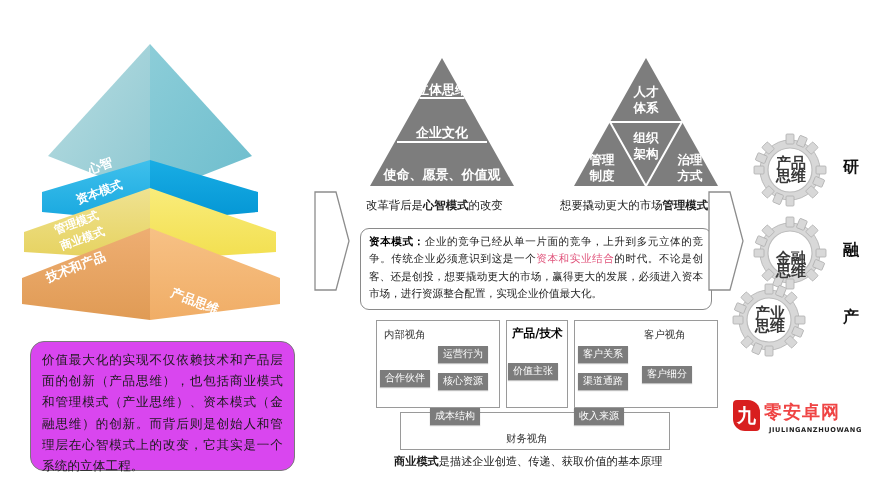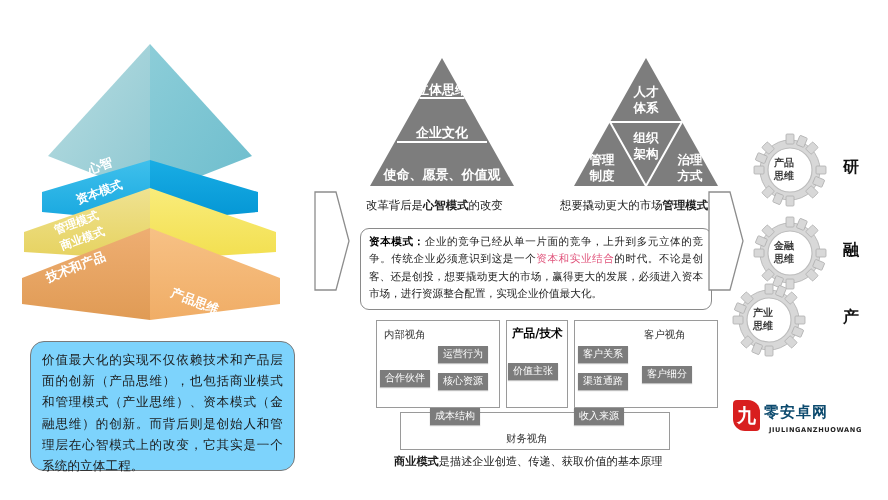--- a/index.html
+++ b/index.html
@@ -16,21 +16,21 @@
   #pyramid3d svg{display:block;}
   .pyr-label{
     fill:#ffffff;font-weight:bold;
     font-family:"DejaVu Sans","Liberation Sans",sans-serif;
     paint-order:stroke;
   }
 
   
   #left-note{
     left:30px;top:341px;width:265px;height:130px;
-    border:1.4px solid #7a7a7a;border-radius:14px;background:#7dd3fc;
+    border:1.4px solid #7a7a7a;border-radius:14px;background:#d946ef;
     box-sizing:border-box;padding:7px 11px 6px 11px;
     font-size:12.6px;line-height:21.2px;color:#1b1b1b;letter-spacing:.1px;
     text-align:justify;
   }
 
   
   .chev{stroke:#8d8d8d;stroke-width:1.3;fill:#ffffff;}
 
   
   .gp-txt{fill:#ffffff;font-weight:bold;font-family:"DejaVu Sans","Liberation Sans",sans-serif;text-anchor:middle;}
@@ -58,33 +58,33 @@
     position:absolute;background:#7c7c7c;color:#fff;font-size:10px;
     padding:2px 5px 3px 5px;white-space:nowrap;line-height:12px;
     box-shadow:0 1px 1px rgba(0,0,0,.25);
   }
   #canvas-cap{
     position:absolute;left:18px;top:134px;font-size:11.2px;color:#1b1b1b;white-space:nowrap;
   }
   #canvas-cap b{font-weight:bold;}
 
   
-  .gear-txt{font-size:10px;font-weight:bold;color:#3a3a3a;line-height:12.5px;text-align:left;}
+  .gear-txt{font-size:15px;font-weight:bold;color:#3a3a3a;line-height:12.5px;text-align:right;}
   .gear-side{position:absolute;font-size:16px;font-weight:bold;color:#111;}
 
   
   #watermark{left:733px;top:399px;width:150px;height:40px;}
   #wm-badge{
     position:absolute;left:0;top:1px;width:27px;height:31px;background:#d81f1f;
     border-radius:4px 12px 4px 12px;
     color:#fff;font-size:19px;font-weight:bold;line-height:31px;text-align:center;
     font-family:"DejaVu Serif","Liberation Serif",serif;
   }
   #wm-name{
-    position:absolute;left:31px;top:-1px;font-size:15px;font-weight:bold;color:#0c4a6e;
+    position:absolute;left:31px;top:-1px;font-size:18px;font-weight:bold;color:#ef4444;
     letter-spacing:1px;font-family:"DejaVu Serif","Liberation Serif",serif;line-height:28px;
   }
   #wm-pinyin{
     position:absolute;left:36px;top:27px;font-size:6.6px;color:#222;letter-spacing:.6px;font-weight:bold;
   }
 </style>
 </head>
 <body>
 
 <div class="stage">
@@ -282,21 +282,21 @@
           <rect x="2" y="34" width="10" height="8" rx="1" transform="rotate(45 38 38)"></rect>
           <rect x="64" y="34" width="10" height="8" rx="1" transform="rotate(45 38 38)"></rect>
           <rect x="34" y="2" width="8" height="10" rx="1" transform="rotate(22.5 38 38)"></rect>
           <rect x="34" y="64" width="8" height="10" rx="1" transform="rotate(22.5 38 38)"></rect>
           <rect x="2" y="34" width="10" height="8" rx="1" transform="rotate(22.5 38 38)"></rect>
           <rect x="64" y="34" width="10" height="8" rx="1" transform="rotate(22.5 38 38)"></rect>
         </g>
       </g>
       <circle cx="38" cy="38" r="22" fill="#ffffff" stroke="#bdbdbd" stroke-width="1.2"></circle>
     </svg>
-    <div class="abs gear-txt" style="left:22px;top:25px;width:32px;">
+    <div class="abs gear-txt" style="left:22px;top:37px;width:32px;">
       <div>金融</div>
       <div>思维</div>
     </div>
   </div>
   <div class="gear-side" style="left:843px;top:240px;">融</div>
 
   <div class="abs" style="left:731px;top:282px;width:76px;height:76px;">
     <svg width="76" height="76" viewBox="0 0 76 76">
       <g fill="#d8d8d8" stroke="#b0b0b0" stroke-width="0.8">
         <circle cx="38" cy="38" r="30"></circle>

